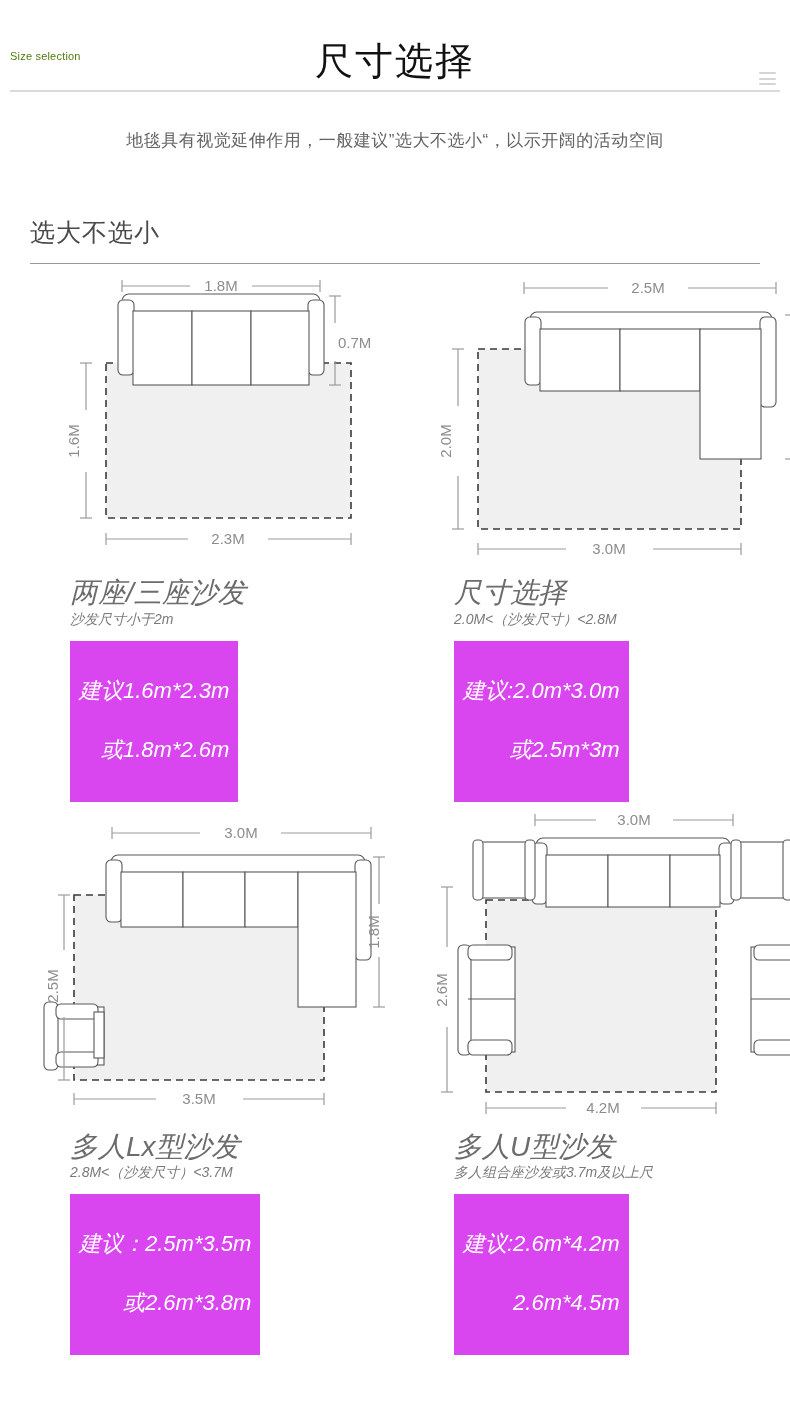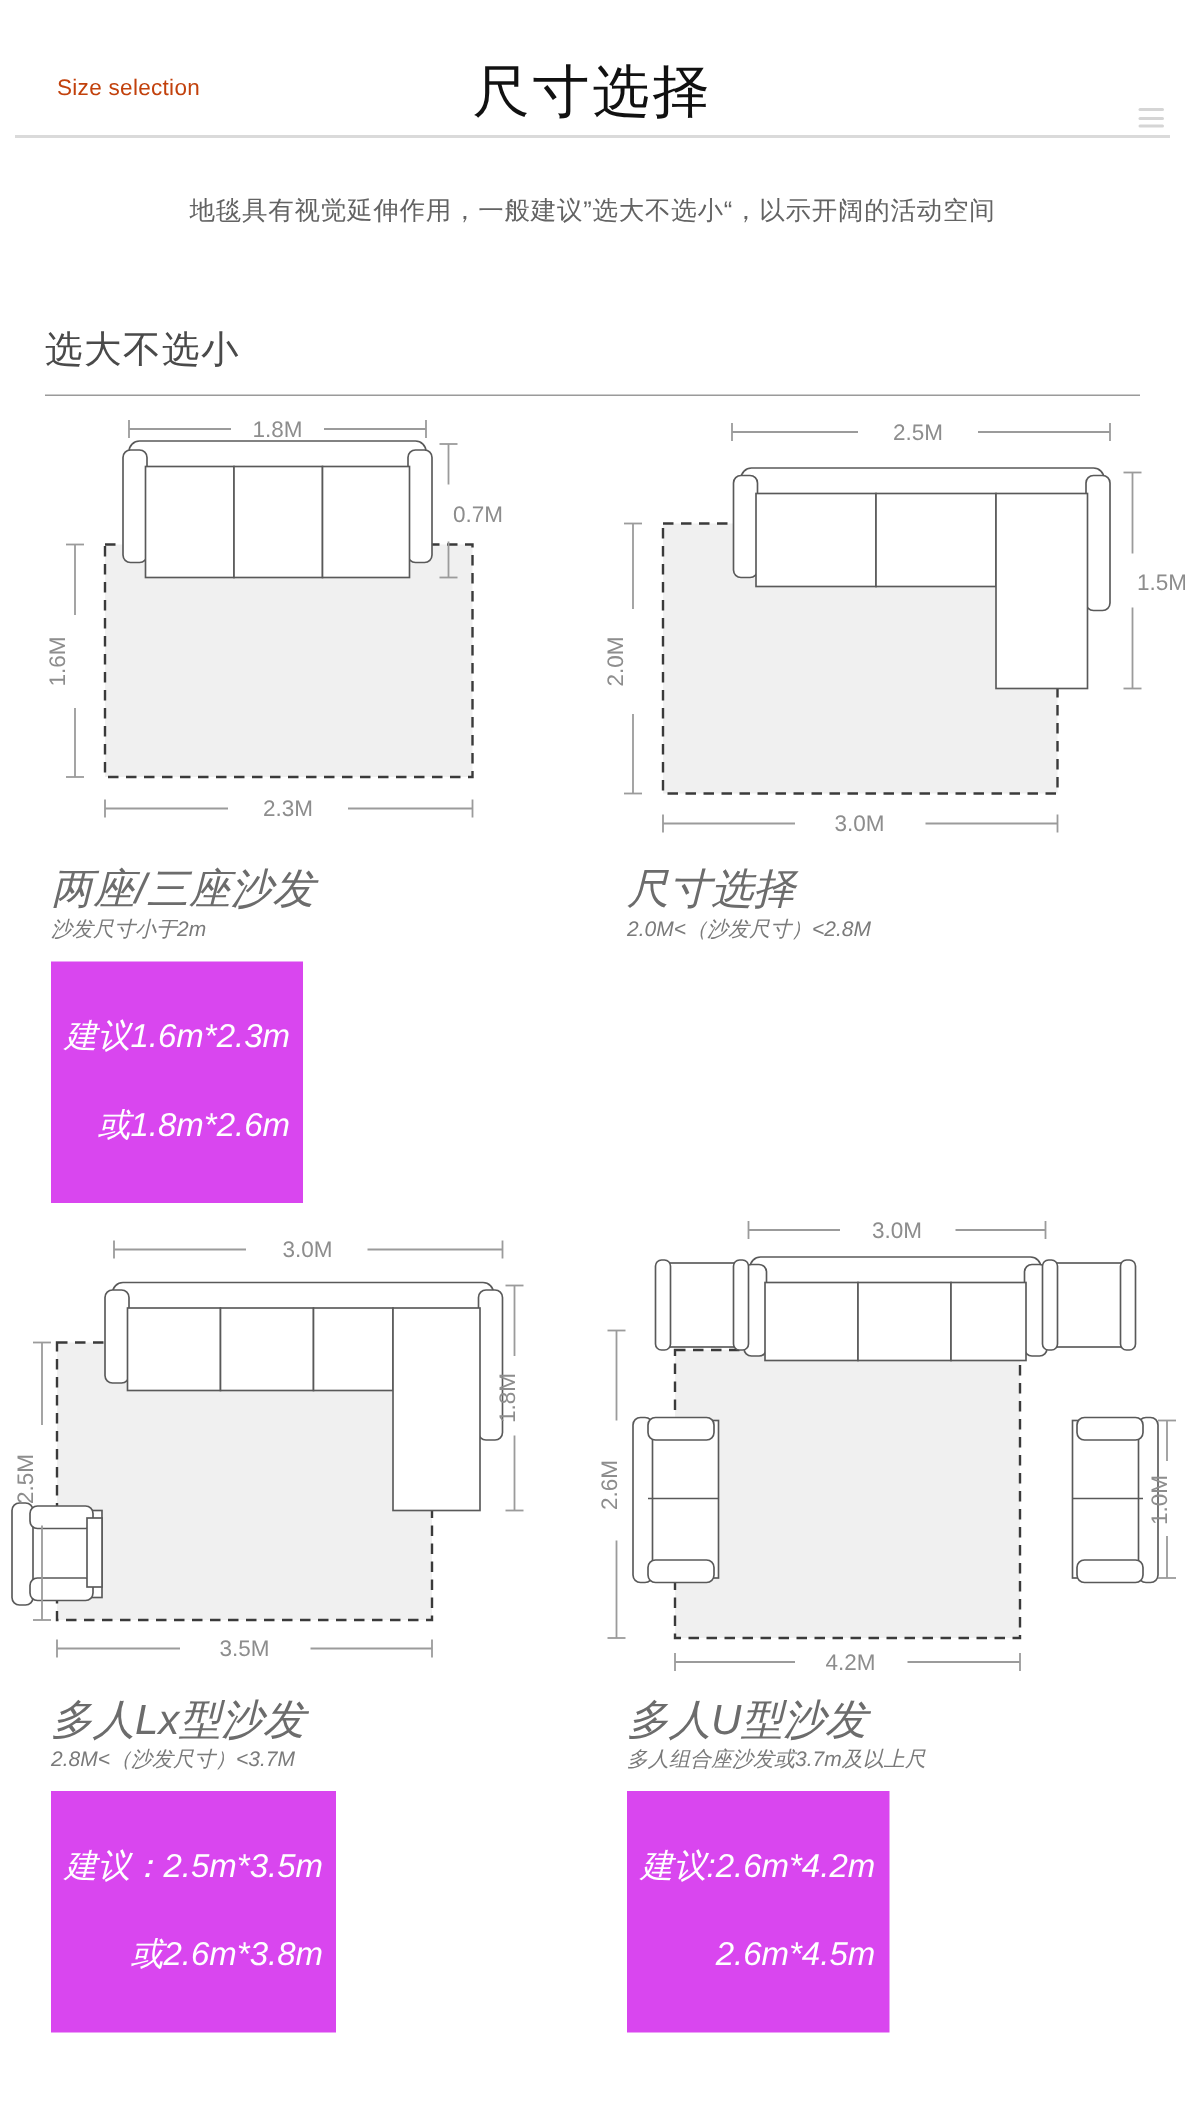--- a/index.html
+++ b/index.html
@@ -26,24 +26,23 @@
     font-size: 38px;
     letter-spacing: 2px;
     color: #111;
     font-family: "Liberation Serif","DejaVu Serif", serif;
     font-weight: 400;
   }
   .header-sub {
     position: absolute;
     left: 10px;
     top: 50px;
-    font-size: 15px;
-    color: #c2410c;
+    font-size: 11px;
+    color: #4d7c0f;
     letter-spacing: .2px;
-    margin-left: 28px;
   }
   .hamburger-icon {
     position: absolute;
     right: 14px;
     top: 72px;
     width: 17px;
     height: 13px;
     display: flex;
     flex-direction: column;
     justify-content: space-between;
@@ -78,21 +77,21 @@
     padding-bottom: 14px;
   }
   .section-rule { height: 1px; background: #9a9a9a; }
 
   
   .grid {
     display: grid;
     grid-template-columns: 400px 390px;
     margin-top: 14px;
   }
-  .card { position: relative; }
+  .card { position: relative; padding-left: 36px; }
   .card-figure { display:block; }
   .card-text { padding-left: 34px; padding-right: 10px; font-style: italic; }
   .card-text.col2 { padding-left: 18px; }
   .card-title {
     font-size: 28px;
     color: #6c6c6c;
     letter-spacing: 0px;
     line-height: 1.1;
   }
   .card-sub {
@@ -251,20 +250,24 @@
           <line x1="305" y1="265" x2="305" y2="277"></line>
           <line x1="42" y1="271" x2="130" y2="271"></line>
           <line x1="217" y1="271" x2="305" y2="271"></line>
         </g>
         <text x="173" y="276" text-anchor="middle">3.0M</text>
       </svg>
 
       <div class="card-text col2">
         <div class="card-title">尺寸选择</div>
         <div class="card-sub">2.0M&lt;（沙发尺寸）&lt;2.8M</div>
+        <div class="badge">
+          <span class="l1">建议:2.0m*3.0m</span>
+          <span class="l2">或2.5m*3m</span>
+        </div>
       </div>
     </div>
 
     <div class="card">
       <svg class="card-figure" width="400" height="330" viewBox="0 0 400 330">
 
         <rect x="38" y="93" width="250" height="185" fill="#f0f0f0"></rect>
         <rect x="38" y="93" width="250" height="185" fill="none" stroke="#3a3a3a" stroke-width="1.6" stroke-dasharray="7 5"></rect>
 
         <g fill="#fff" stroke="#595959" stroke-width="1.1">

